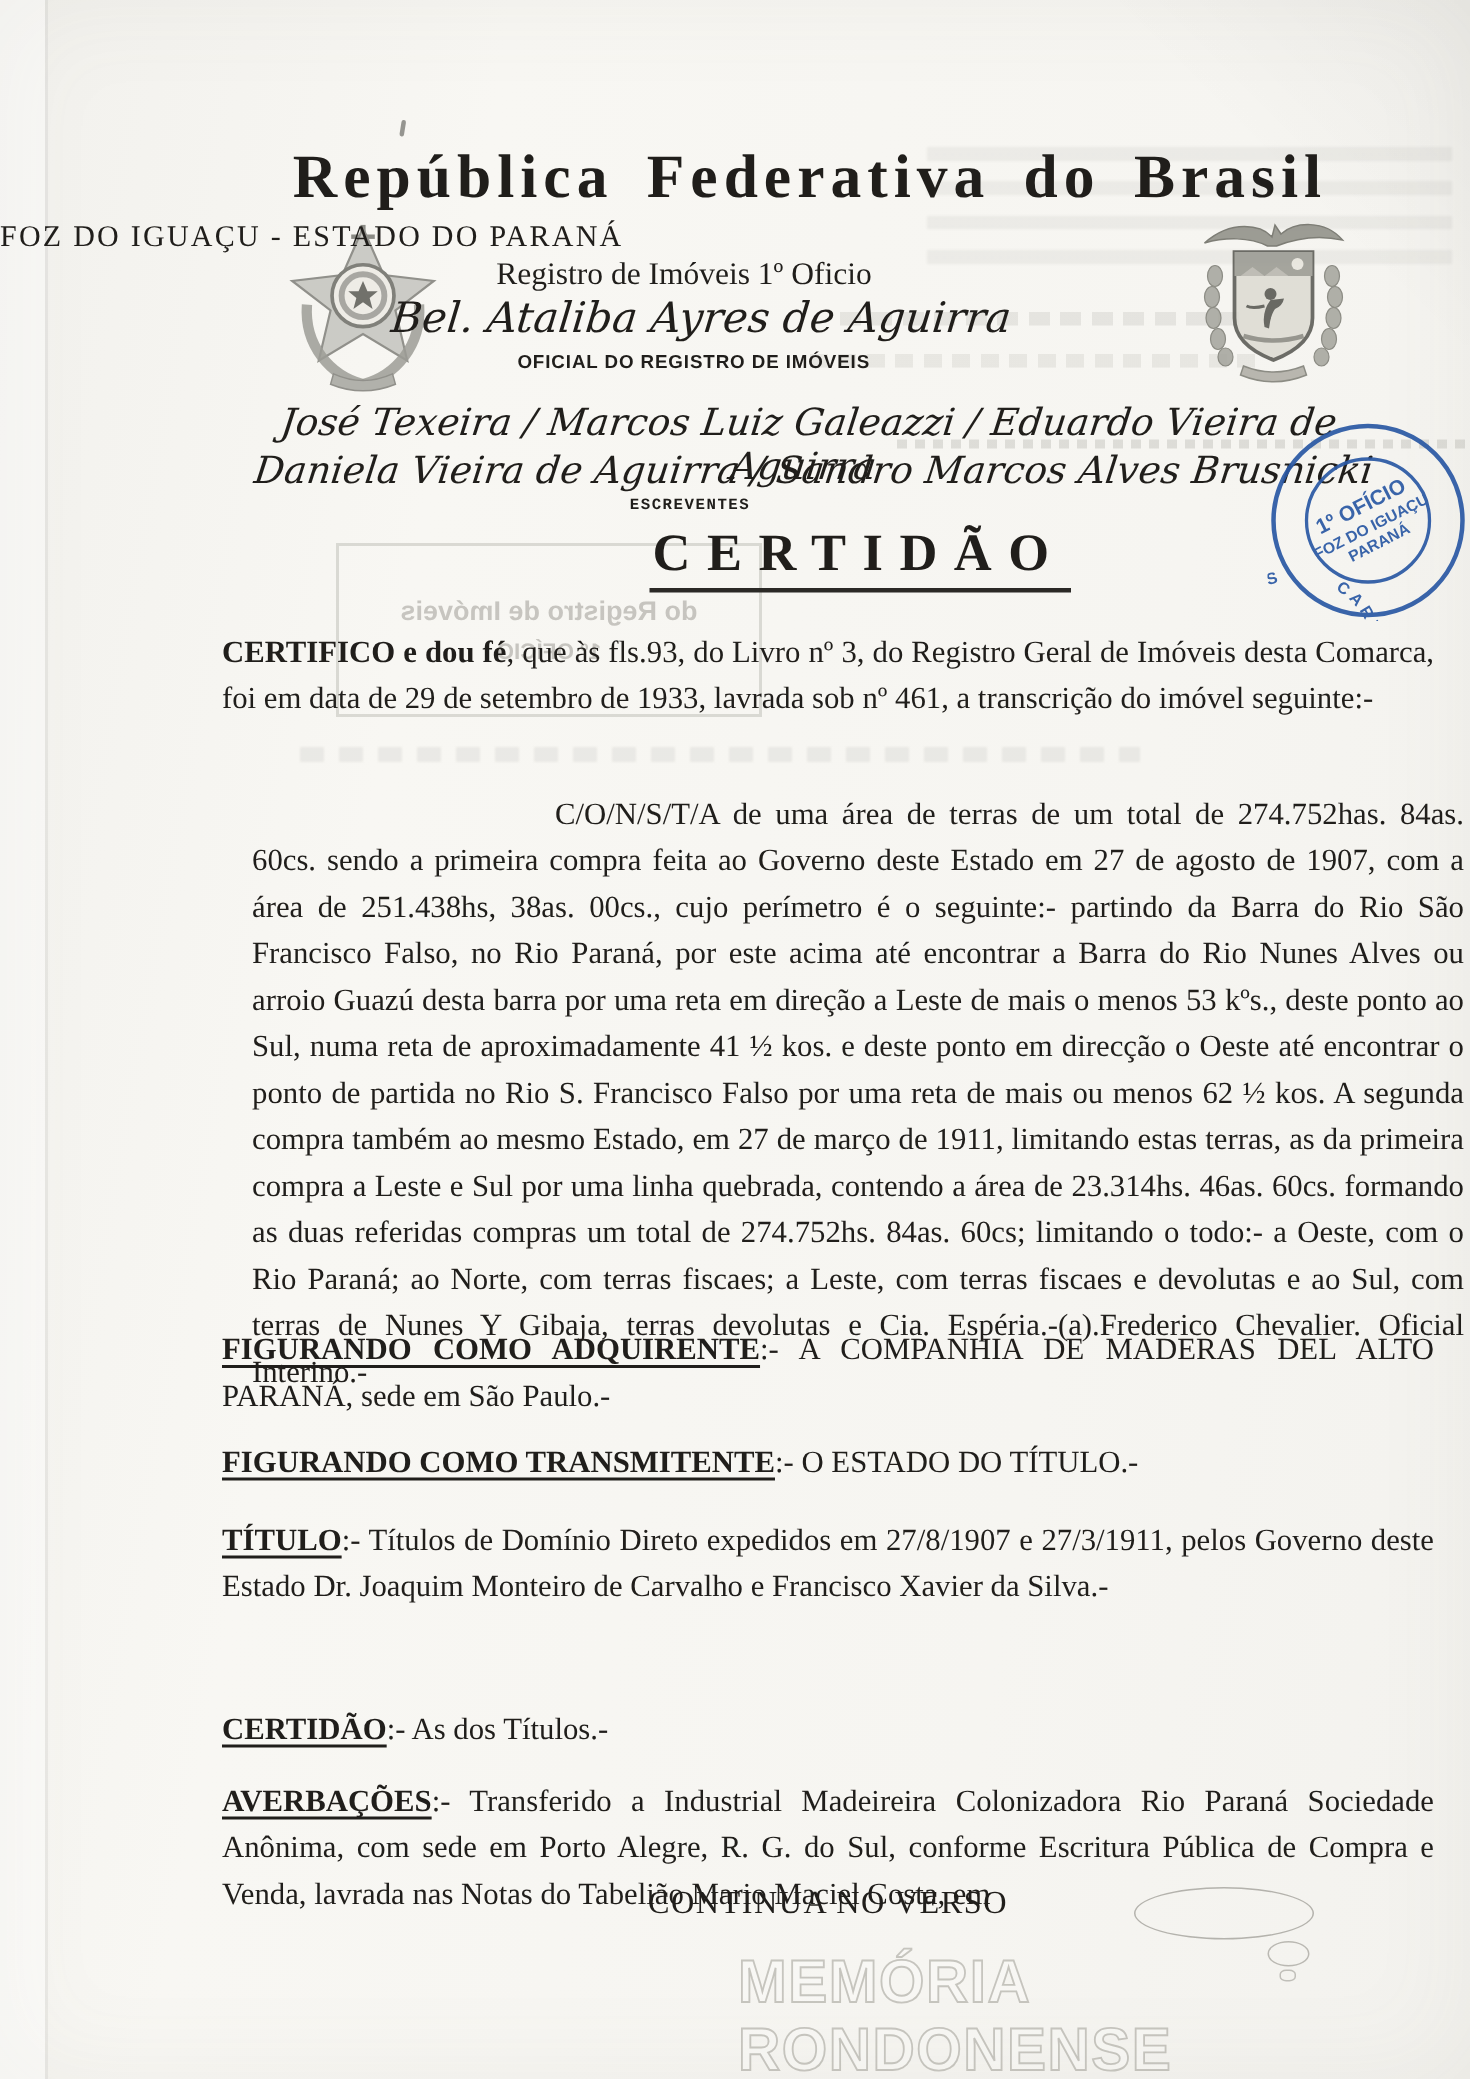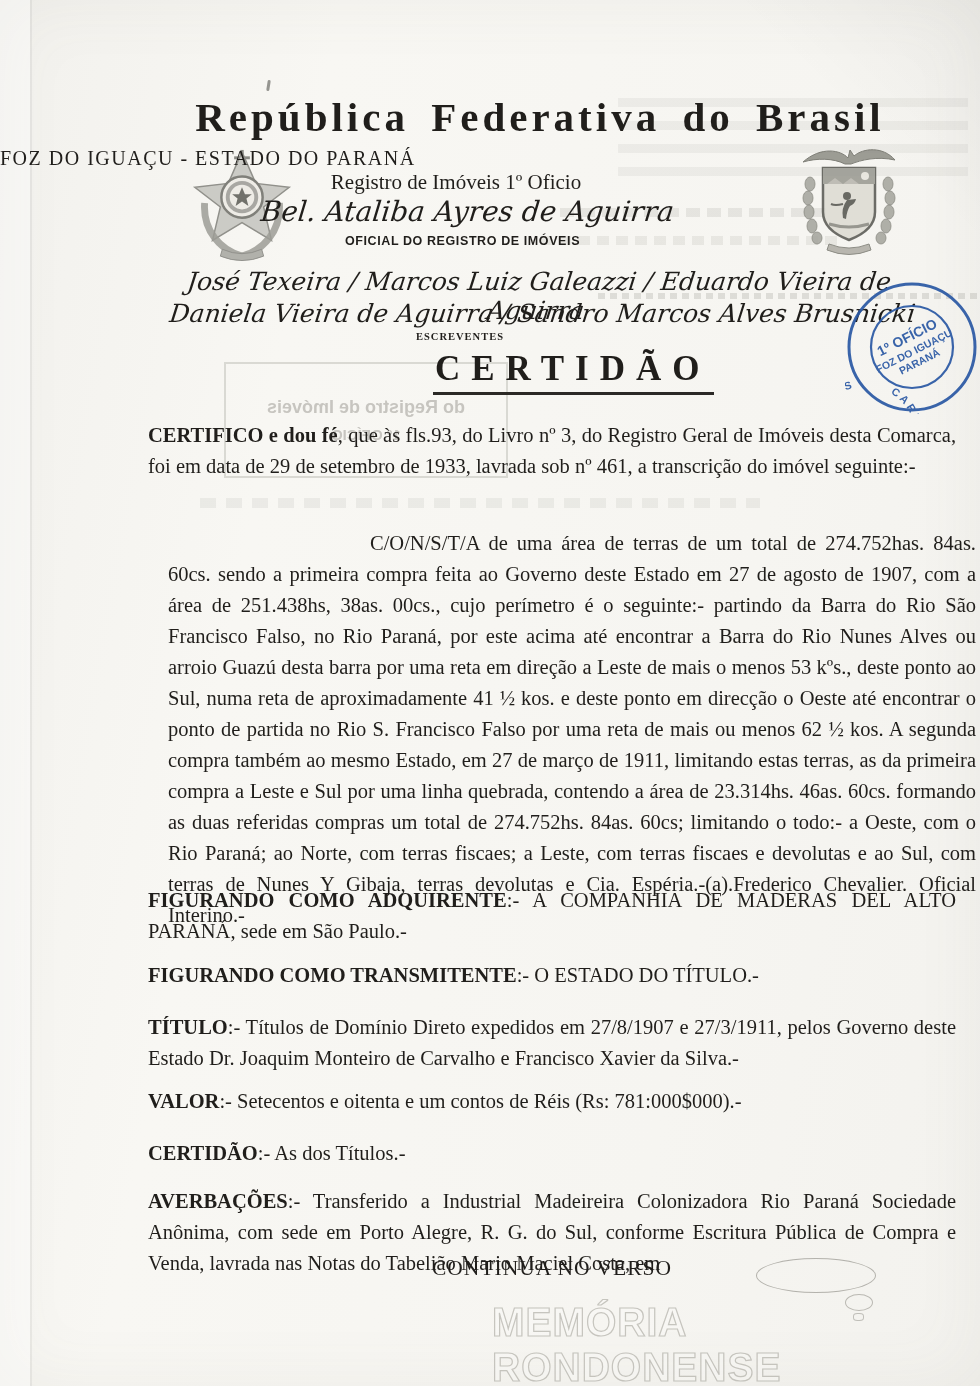--- a/index.html
+++ b/index.html
@@ -11,34 +11,34 @@
   }
   .abs{position:absolute;}
   
   .hdr-title{top:93px;left:90px;width:900px;text-align:center;font-size:41px;font-weight:bold;letter-spacing:4px;word-spacing:8px;}
   .hdr-sub1{top:147px;left:0;width:912px;text-align:left;font-size:20px;letter-spacing:1.5px;}
   .hdr-sub2{top:170px;left:0;width:912px;text-align:center;font-size:21px;font-weight:normal;}
   .hdr-script{top:195px;left:0;width:935px;text-align:center;font-size:28px;font-style:italic;font-family:"DejaVu Serif",serif;transform:skewX(-6deg);}
   .hdr-role{top:234px;left:0;width:925px;text-align:center;font-size:12.5px;font-weight:bold;font-family:"Liberation Sans",sans-serif;letter-spacing:0.6px;}
   .clerks1{top:267px;left:150px;width:775px;text-align:center;font-size:25px;font-style:italic;font-family:"DejaVu Serif",serif;transform:skewX(-7deg);}
   .clerks2{top:299px;left:155px;width:775px;text-align:center;font-size:25px;font-style:italic;font-family:"DejaVu Serif",serif;transform:skewX(-7deg);}
-  .clerks-label{top:331px;left:0;width:920px;text-align:center;font-size:10.5px;font-weight:bold;font-family:Liberation Serif, serif;letter-spacing:1px;}
+  .clerks-label{top:331px;left:0;width:920px;text-align:center;font-size:10.5px;font-weight:bold;font-family:Liberation Mono, monospace;letter-spacing:1px;}
   .doc-title{top:349px;left:433px;font-size:35px;font-weight:bold;letter-spacing:11px;border-bottom:3px solid #2b2926;padding:0 4px 3px 2px;}
   
   .bt{left:148px;width:808px;font-size:20.5px;line-height:31px;text-align:justify;margin:0;}
   .p-certifico{top:420px;}
   .p-consta{top:528px;text-indent:202px;margin-left:20px;}
   .sec-adq{top:885px;}
   .sec-trans{top:960px;}
   .sec-titulo{top:1012px;}
   .sec-valor{top:1086px;}
   .sec-cond{top:1138px;}
   .sec-averb{top:1186px;}
   .bold{font-weight:bold;}
-  .sec-label{font-weight:bold;text-decoration-thickness:2px;text-underline-offset:4px;}
+  .sec-label{font-weight:bold;text-decoration:underline;text-decoration-thickness:2px;text-underline-offset:4px;}
   .continua{top:1256px;left:148px;width:808px;text-align:center;font-size:21.5px;letter-spacing:1px;}
   
   .wm{top:1301px;left:492px;font-family:"Liberation Sans",sans-serif;font-weight:bold;font-size:39px;letter-spacing:1px;
       color:rgba(255,255,255,0.22);-webkit-text-stroke:1.2px rgba(165,163,155,0.6);transform:scaleY(1.03);}
   
   .bub1{left:756px;top:1258px;width:118px;height:33px;border:1.6px solid rgba(115,113,105,0.5);border-radius:50%;}
   .bub2{left:845px;top:1294px;width:26px;height:15px;border:1.4px solid rgba(115,113,105,0.45);border-radius:50%;}
   .bub3{left:853px;top:1313px;width:9px;height:6px;border:1.2px solid rgba(115,113,105,0.4);border-radius:40%;}
   
   .g-par{left:618px;top:98px;width:350px;height:88px;
@@ -150,21 +150,20 @@
   <p class="abs bt p-certifico"><span class="bold">CERTIFICO e dou fé</span><span>, que às fls.93, do Livro nº 3, do Registro Geral de Imóveis desta Comarca, foi em data de 29 de setembro de 1933, lavrada sob nº 461, a transcrição do imóvel seguinte:-</span></p>
 
   <p class="abs bt p-consta">C/O/N/S/T/A de uma área de terras de um total de 274.752has. 84as. 60cs. sendo a primeira compra feita ao Governo deste Estado em 27 de agosto de 1907, com a área de 251.438hs, 38as. 00cs., cujo perímetro é o seguinte:- partindo da Barra do Rio São Francisco Falso, no Rio Paraná, por este acima até encontrar a Barra do Rio Nunes Alves ou arroio Guazú desta barra por uma reta em direção a Leste de mais o menos 53 kºs., deste ponto ao Sul, numa reta de aproximadamente 41 ½ kos. e deste ponto em direcção o Oeste até encontrar o ponto de partida no Rio S. Francisco Falso por uma reta de mais ou menos 62 ½ kos. A segunda compra também ao mesmo Estado, em 27 de março de 1911, limitando estas terras, as da primeira compra a Leste e Sul por uma linha quebrada, contendo a área de 23.314hs. 46as. 60cs. formando as duas referidas compras um total de 274.752hs. 84as. 60cs; limitando o todo:- a Oeste, com o Rio Paraná; ao Norte, com terras fiscaes; a Leste, com terras fiscaes e devolutas e ao Sul, com terras de Nunes Y Gibaja, terras devolutas e Cia. Espéria.-(a).Frederico Chevalier. Oficial Interino.-</p>
 
   <p class="abs bt sec-adq"><span class="sec-label">FIGURANDO COMO ADQUIRENTE</span><span>:-</span><span> A COMPANHIA DE MADERAS DEL ALTO PARANÁ, sede em São Paulo.-</span></p>
 
   <p class="abs bt sec-trans"><span class="sec-label">FIGURANDO COMO TRANSMITENTE</span><span>:-</span><span> O ESTADO DO TÍTULO.-</span></p>
 
   <p class="abs bt sec-titulo"><span class="sec-label">TÍTULO</span><span>:-</span><span> Títulos de Domínio Direto expedidos em 27/8/1907 e 27/3/1911, pelos Governo deste Estado Dr. Joaquim Monteiro de Carvalho e Francisco Xavier da Silva.-</span></p>
 
-  <p class="abs bt sec-valor"><span class="sec-label">VALOR</span><span>:-</span><span> Setecentos e oitenta e um contos de Réis (Rs: 781:000$000).-</span></p>
 
   <p class="abs bt sec-cond"><span class="sec-label">CERTIDÃO</span><span>:-</span><span> As dos Títulos.-</span></p>
 
   <p class="abs bt sec-averb"><span class="sec-label">AVERBAÇÕES</span><span>:-</span><span> Transferido a Industrial Madeireira Colonizadora Rio Paraná Sociedade Anônima, com sede em Porto Alegre, R. G. do Sul, conforme Escritura Pública de Compra e Venda, lavrada nas Notas do Tabelião Mario Maciel Costa, em</span></p>
 
   <div class="abs continua">CONTINUA NO VERSO</div>
 
   <div class="abs bub1"></div>
   <div class="abs bub2"></div>
   <div class="abs bub3"></div>

